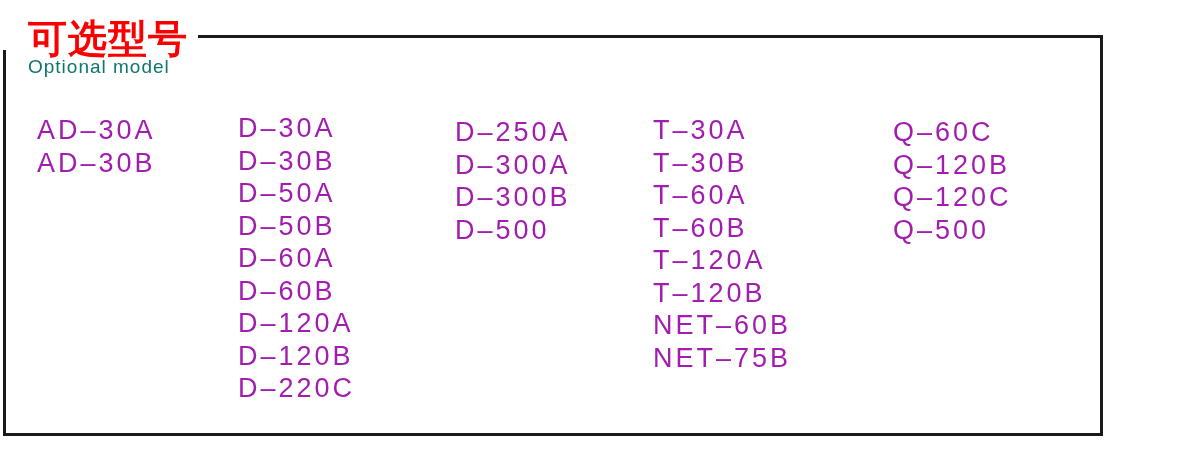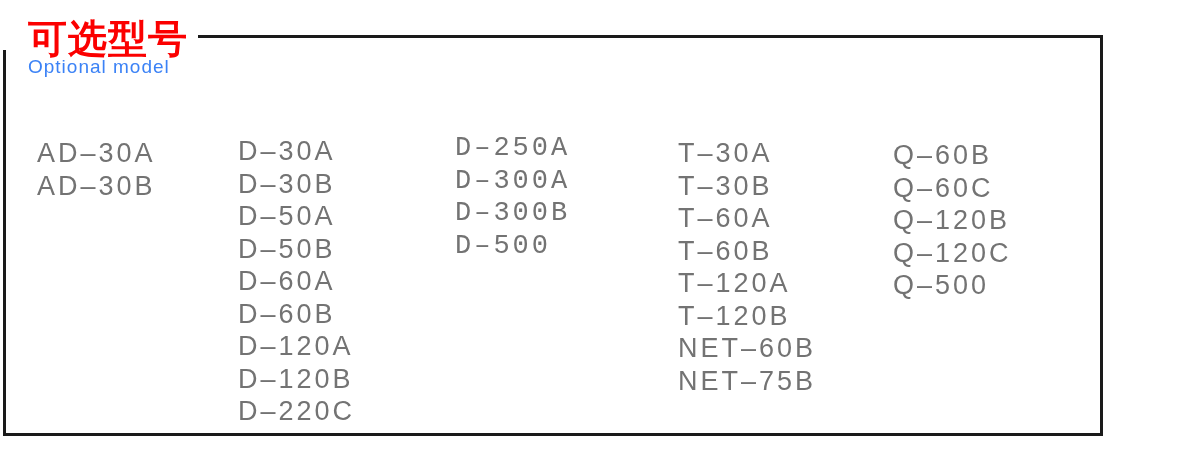--- a/index.html
+++ b/index.html
@@ -43,42 +43,41 @@
     line-height: 1.15;
     white-space: nowrap;
   }
 
   
   .model-col {
     position: absolute;
     font-size: 27px;
     line-height: 32.5px;
     letter-spacing: 3px;
-    color: #737373;
+    color: #a21caf;
     white-space: nowrap;
-    margin-top: 23px;
   }
   .col-0 { left: 37px;  top: 114px; }
   .col-1 { left: 238px; top: 112px; }
-  .col-2 { left: 455px; top: 109px; font-family: Liberation Mono, monospace; }
-  .col-3 { left: 678px; top: 114px; }
+  .col-2 { left: 455px; top: 116px; }
+  .col-3 { left: 653px; top: 114px; }
   .col-4 { left: 893px; top: 116px; }
 </style>
 </head>
 <body>
 
 <div class="canvas">
 
   <div class="frame-line frame-top" style="background: rgb(26, 26, 26);"></div>
   <div class="frame-line frame-right" style="background: rgb(26, 26, 26);"></div>
   <div class="frame-line frame-bottom" style="background: rgb(26, 26, 26);"></div>
   <div class="frame-line frame-left" style="background: rgb(26, 26, 26);"></div>
 
   <div class="title-zh" style="color: rgb(251, 0, 0);">可选型号</div>
-  <div class="title-en" style="color: #3b82f6;">Optional model</div>
+  <div class="title-en" style="color: #0f766e;">Optional model</div>
 
   <div id="columns">
       <div class="model-col col-0">
         <div class="model">AD–30A</div>
         <div class="model">AD–30B</div>
       </div>
       <div class="model-col col-1">
         <div class="model">D–30A</div>
         <div class="model">D–30B</div>
         <div class="model">D–50A</div>
@@ -99,21 +98,20 @@
         <div class="model">T–30A</div>
         <div class="model">T–30B</div>
         <div class="model">T–60A</div>
         <div class="model">T–60B</div>
         <div class="model">T–120A</div>
         <div class="model">T–120B</div>
         <div class="model">NET–60B</div>
         <div class="model">NET–75B</div>
       </div>
       <div class="model-col col-4">
-        <div class="model">Q–60B</div>
         <div class="model">Q–60C</div>
         <div class="model">Q–120B</div>
         <div class="model">Q–120C</div>
         <div class="model">Q–500</div>
       </div>
     </div>
 
 </div>
 
 </body></html>

